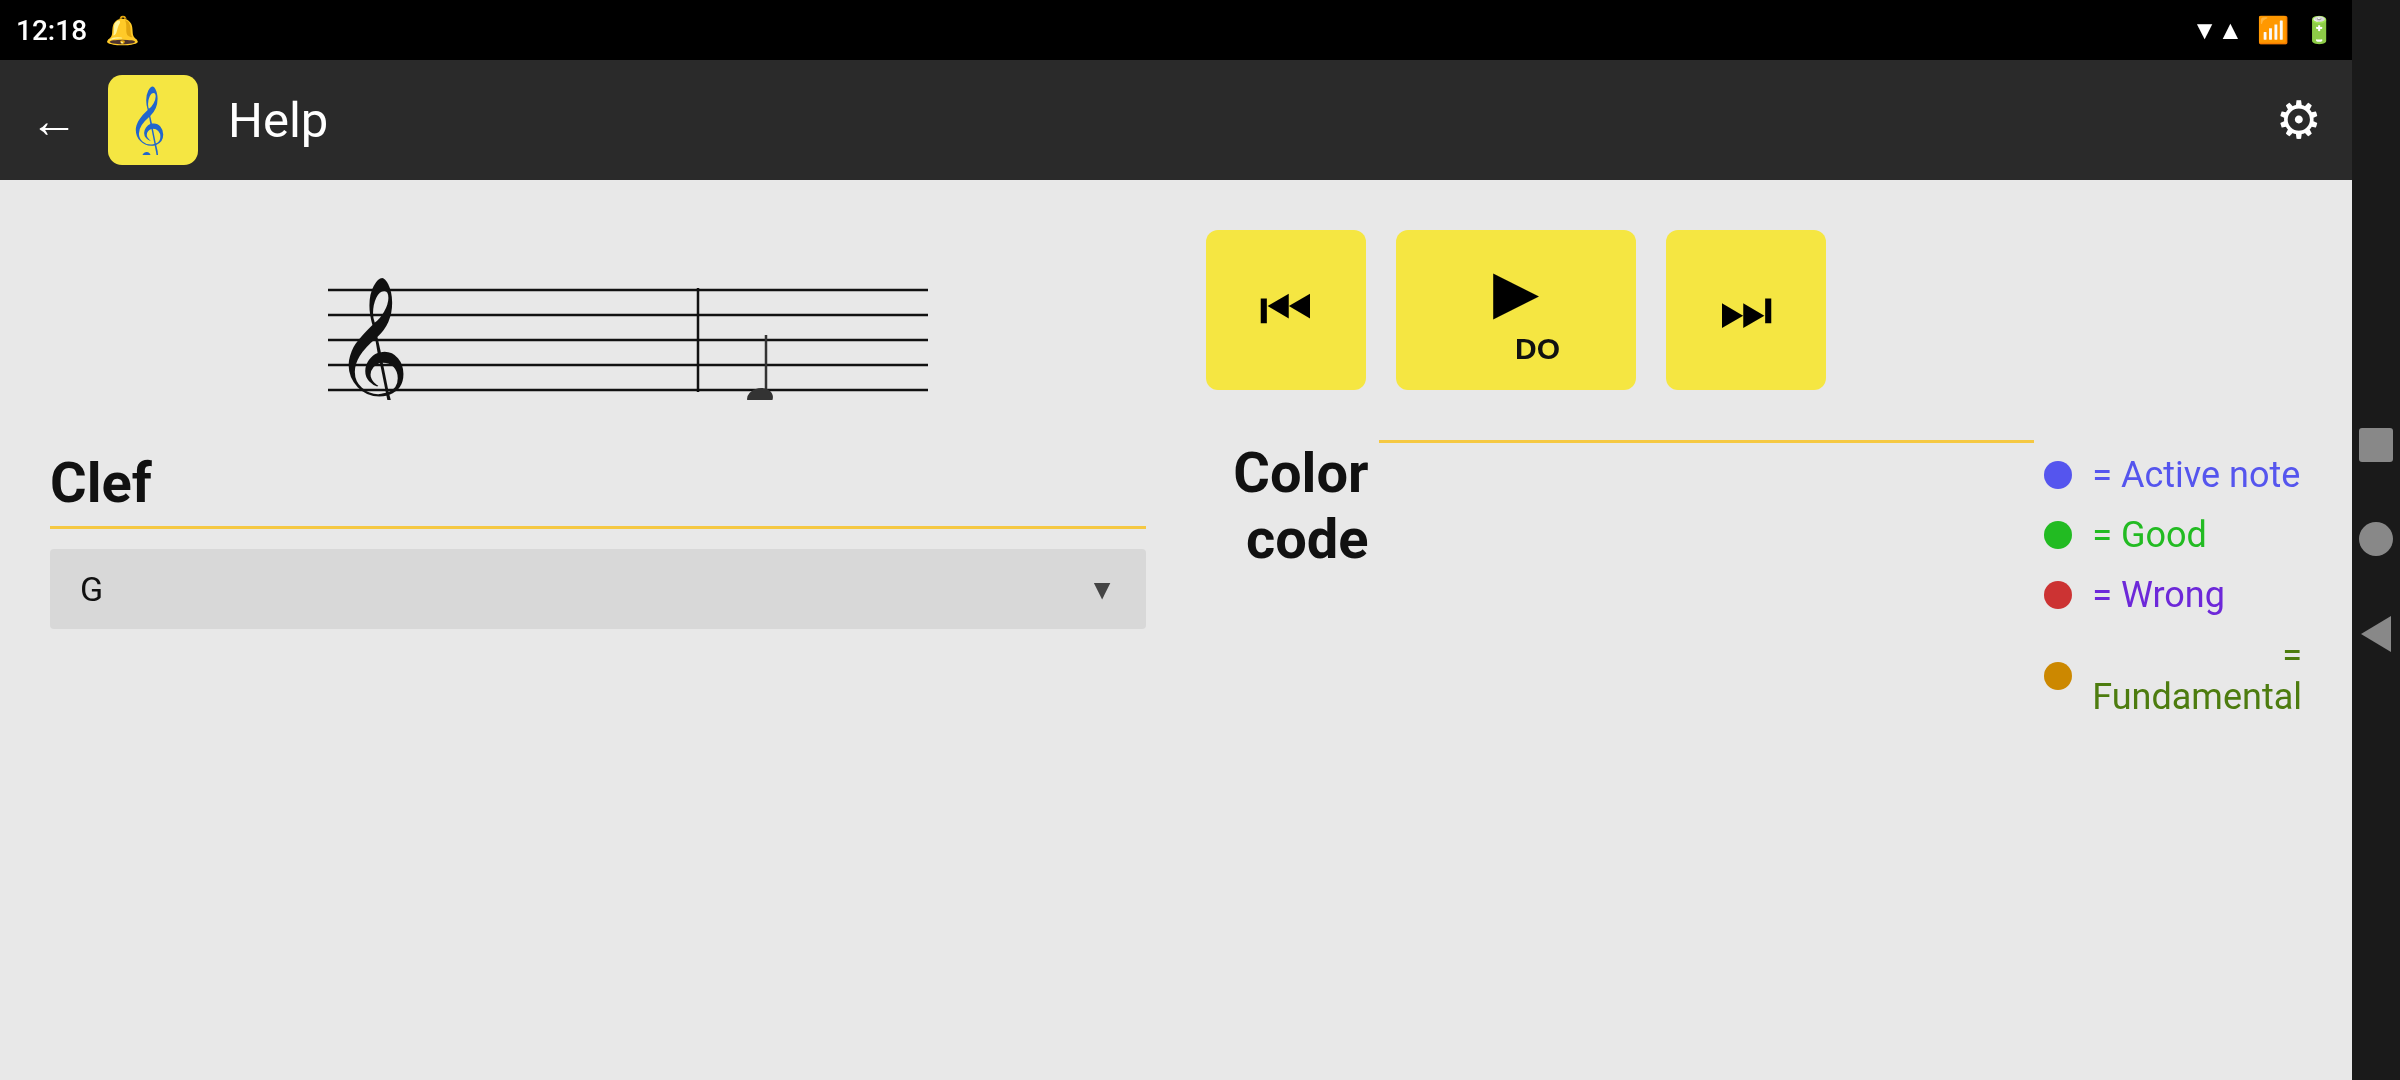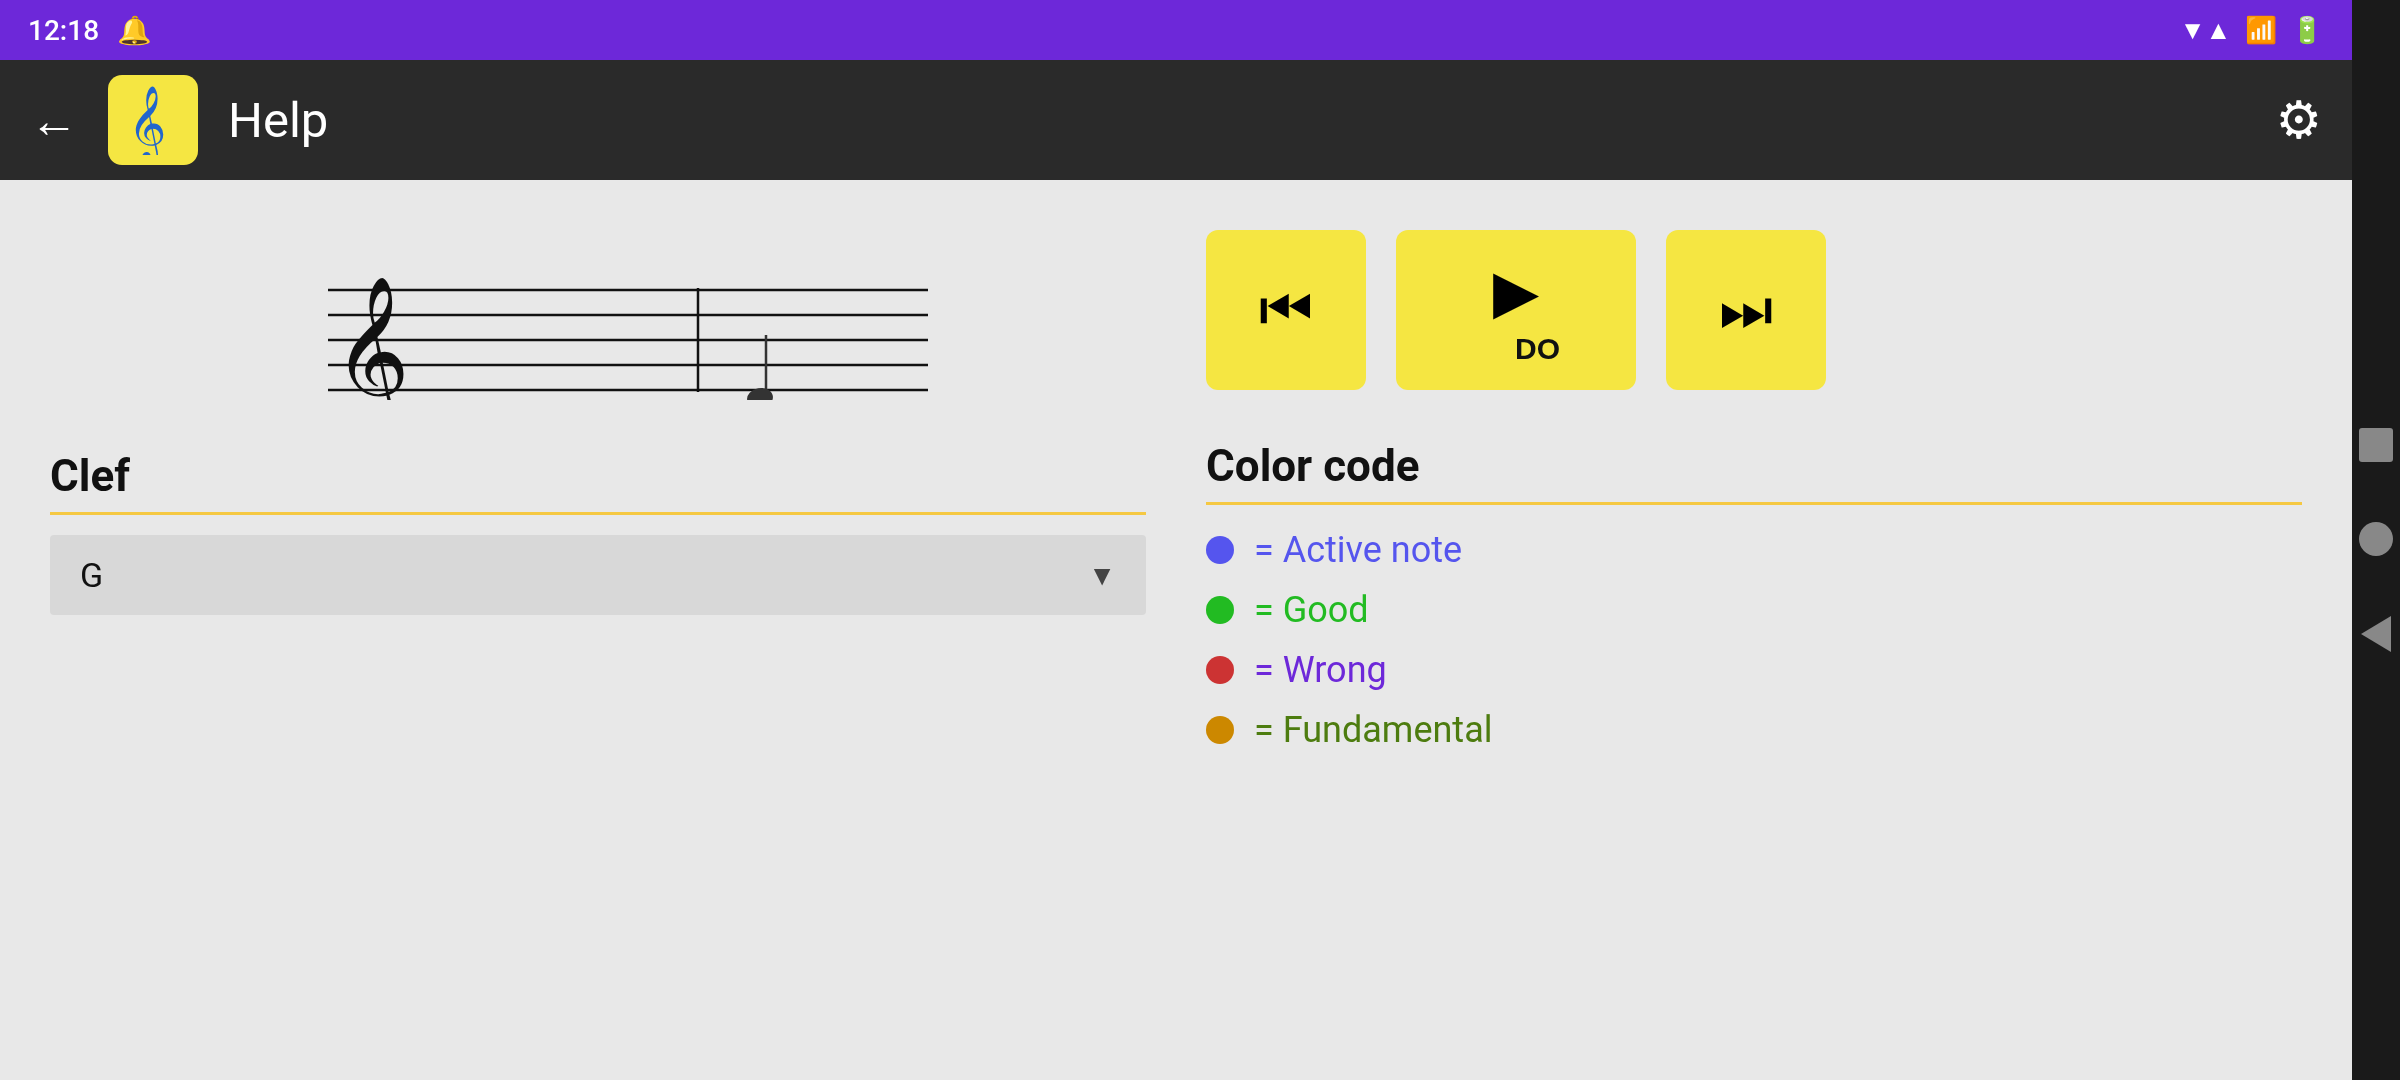--- a/index.html
+++ b/index.html
@@ -19,25 +19,25 @@
       height: 1080px;
       display: flex;
       flex-direction: column;
       background: #e8e8e8;
     }
 
     
     .status-bar {
       width: 100%;
       height: 60px;
-      background: #6d28d9;
+      background: #000000;
       display: flex;
       align-items: center;
       justify-content: space-between;
-      padding: 0 28px;
+      padding: 0 16px;
       color: white;
       font-size: 28px;
       font-weight: 500;
       flex-shrink: 0;
     }
 
     .status-left {
       display: flex;
       align-items: center;
       gap: 18px;
@@ -128,21 +128,21 @@
     }
 
     
     .clef-section {
       display: flex;
       flex-direction: column;
       gap: 10px;
     }
 
     .section-title {
-      font-size: 44px;
+      font-size: 56px;
       font-weight: 700;
       color: #111;
     }
 
     .section-divider {
       height: 3px;
       background: #f5c842;
       width: 100%;
     }
 
@@ -217,23 +217,24 @@
       font-size: 30px;
       font-weight: 700;
       color: #111;
       line-height: 1;
       margin-left: 43px;
     }
 
     
     .color-code-section {
       display: flex;
-      flex-direction: column;
+      flex-direction: row;
       gap: 10px;
       margin-top: 20px;
+      text-align: right;
     }
 
     .color-items {
       display: flex;
       flex-direction: column;
       gap: 18px;
       margin-top: 14px;
     }
 
     .color-item {

